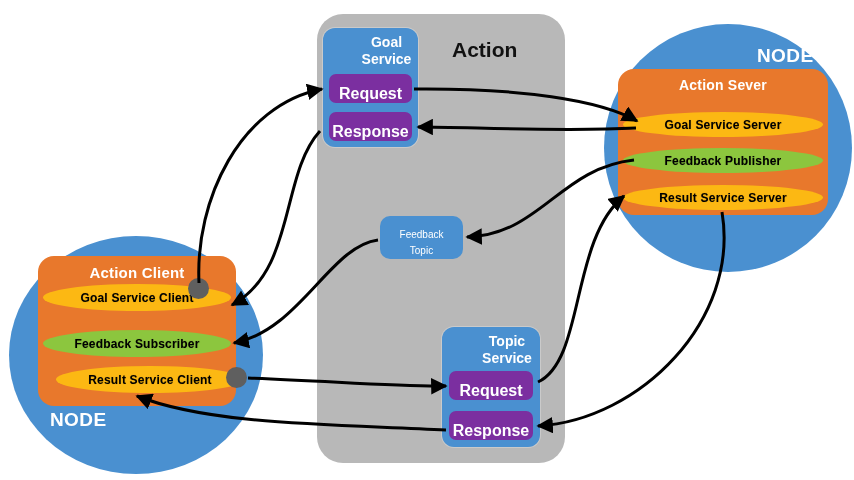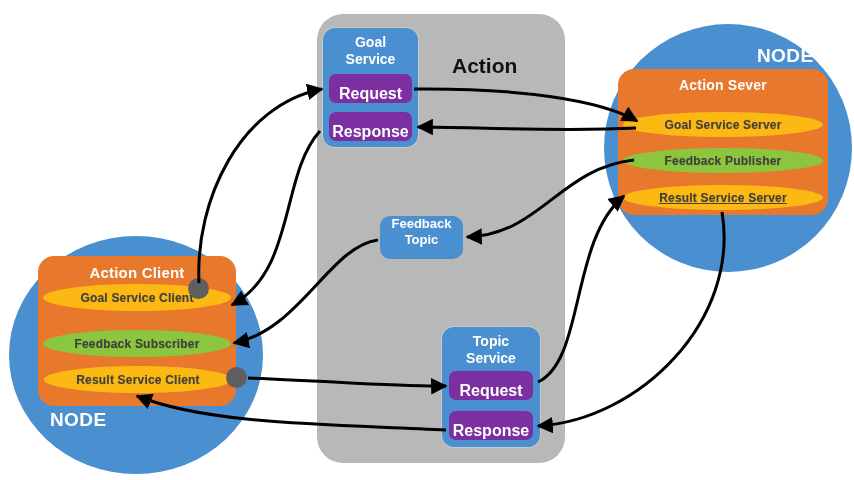--- a/index.html
+++ b/index.html
@@ -22,92 +22,92 @@
   .inner-box{
     position:absolute;background:#e8782c;border-radius:16px;
   }
   .inner-title{
     position:absolute;width:100%;text-align:center;color:#ffffff;
     font-weight:bold;font-size:15px;top:8px;letter-spacing:.2px;
   }
   .pill{
     position:absolute;border-radius:50%/50%;
     display:flex;align-items:center;justify-content:center;
-    color:#404040;font-weight:bold;font-size:12px;letter-spacing:.2px;
+    color:#000000;font-weight:bold;font-size:12px;letter-spacing:.2px;
     text-shadow:0 0 1px rgba(0,0,0,.25);
   }
   .pill.yellow{background:#fcb813;}
   .pill.green{background:#8cc63e;}
 
   .gray-panel{
     position:absolute;background:#b8b8b8;border-radius:26px;
   }
   .gray-panel-title{
     position:absolute;color:#111111;font-weight:bold;font-size:21px;
   }
 
   .svc-box{
     position:absolute;background:#4a90d0;border-radius:12px;
     box-shadow:0 0 0 1px rgba(255,255,255,.25);
   }
   .svc-title{
     position:absolute;width:100%;text-align:center;color:#ffffff;
-    font-weight:bold;font-size:14px;line-height:17px;top:6px;
+    font-weight:bold;font-size:14px;line-height:17px;top:6px;padding-left:16px;
   }
   .rr{
     position:absolute;background:#7b2fa0;border-radius:7px;
     display:flex;align-items:flex-end;justify-content:center;
     color:#ffffff;font-weight:bold;font-size:16px;
   }
   .topic-box{
     position:absolute;background:#4a90d0;border-radius:10px;
-    display:flex;align-items:flex-start;justify-content:center;text-align:center;
-    color:#ffffff;font-weight:bold;font-size:13px;line-height:16px;
+    display:flex;align-items:flex-end;justify-content:center;text-align:center;
+    color:#ffffff;font-weight:normal;font-size:10px;line-height:16px;
   }
   .dot{
     position:absolute;border-radius:50%;background:#5f5f5f;
   }
 </style>
 </head>
 <body>
 
 <div id="stage">
 
   <div class="gray-panel" style="left:317px;top:14px;width:248px;height:449px;"></div>
-  <div class="gray-panel-title" style="left:452px;top:54px;">Action</div>
+  <div class="gray-panel-title" style="left:452px;top:38px;">Action</div>
 
   <div class="node-circle" style="left:9px;top:236px;width:254px;height:238px;"></div>
   <div class="node-label" style="left:50px;top:409px;">NODE</div>
 
   <div class="inner-box" style="left:38px;top:256px;width:198px;height:150px;">
     <div class="inner-title">Action Client</div>
   </div>
   <div class="pill yellow" style="left:43px;top:284px;width:188px;height:27px;">
     <span>Goal Service Client</span>
   </div>
   <div class="pill green" style="left:43px;top:330px;width:188px;height:27px;">
     <span>Feedback Subscriber</span>
   </div>
-  <div class="pill yellow" style="left:44px;top:366px;width:188px;height:27px;justify-content:center;">
+  <div class="pill yellow" style="left:56px;top:366px;width:188px;height:27px;justify-content:center;">
     <span>Result Service Client</span>
   </div>
 
   <div class="node-circle" style="left:604px;top:24px;width:248px;height:248px;"></div>
   <div class="node-label" style="left:757px;top:45px;">NODE</div>
 
   <div class="inner-box" style="left:618px;top:69px;width:210px;height:146px;">
     <div class="inner-title" style="font-size:14px;">Action Sever</div>
   </div>
   <div class="pill yellow" style="left:623px;top:112px;width:200px;height:25px;">
     <span>Goal Service Server</span>
   </div>
   <div class="pill green" style="left:623px;top:148px;width:200px;height:25px;">
     <span>Feedback Publisher</span>
   </div>
-  <div class="pill yellow" style="left:623px;top:185px;width:200px;height:25px;text-decoration:underline;">
+  <div class="pill yellow" style="left:623px;top:185px;width:200px;height:25px;">
     <span>Result Service Server</span>
   </div>
 
   <div class="svc-box" style="left:323px;top:28px;width:95px;height:119px;">
     <div class="svc-title">
       <span>Goal</span><br>
       <span>Service</span>
     </div>
   </div>
   <div class="rr" style="left:329px;top:74px;width:83px;height:29px;">

